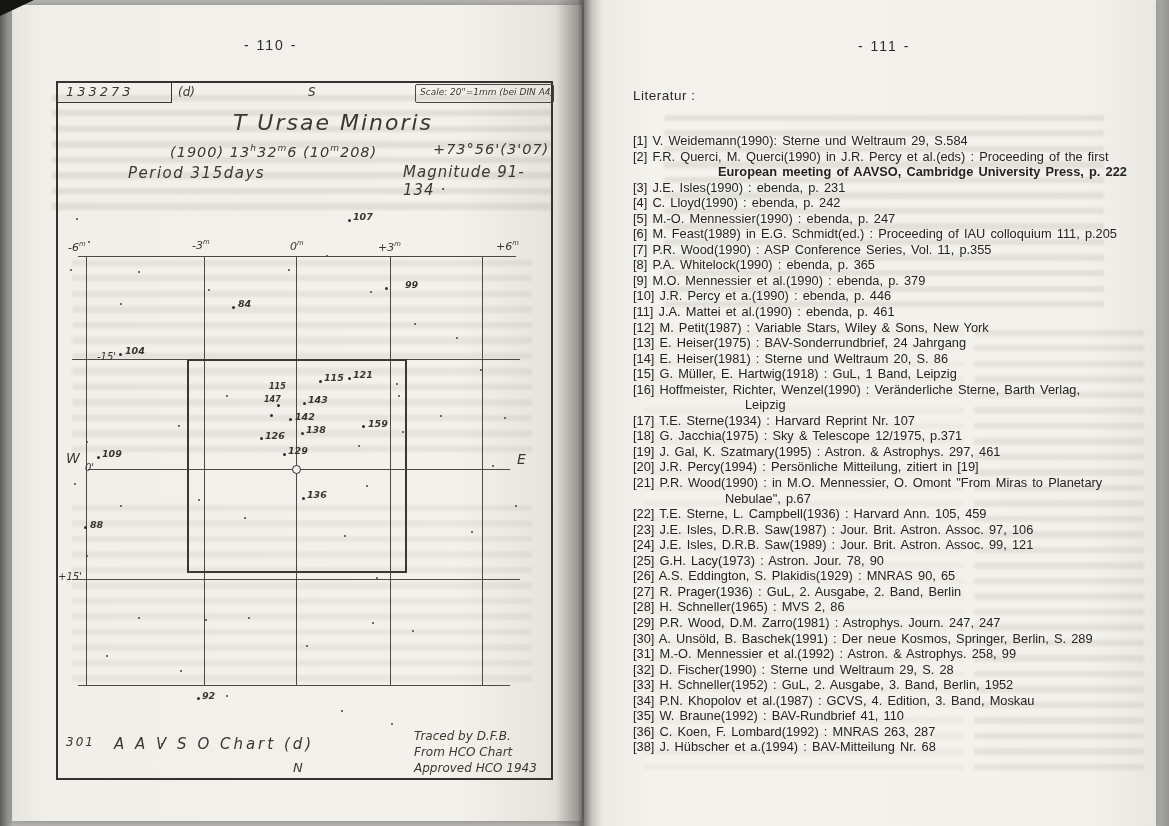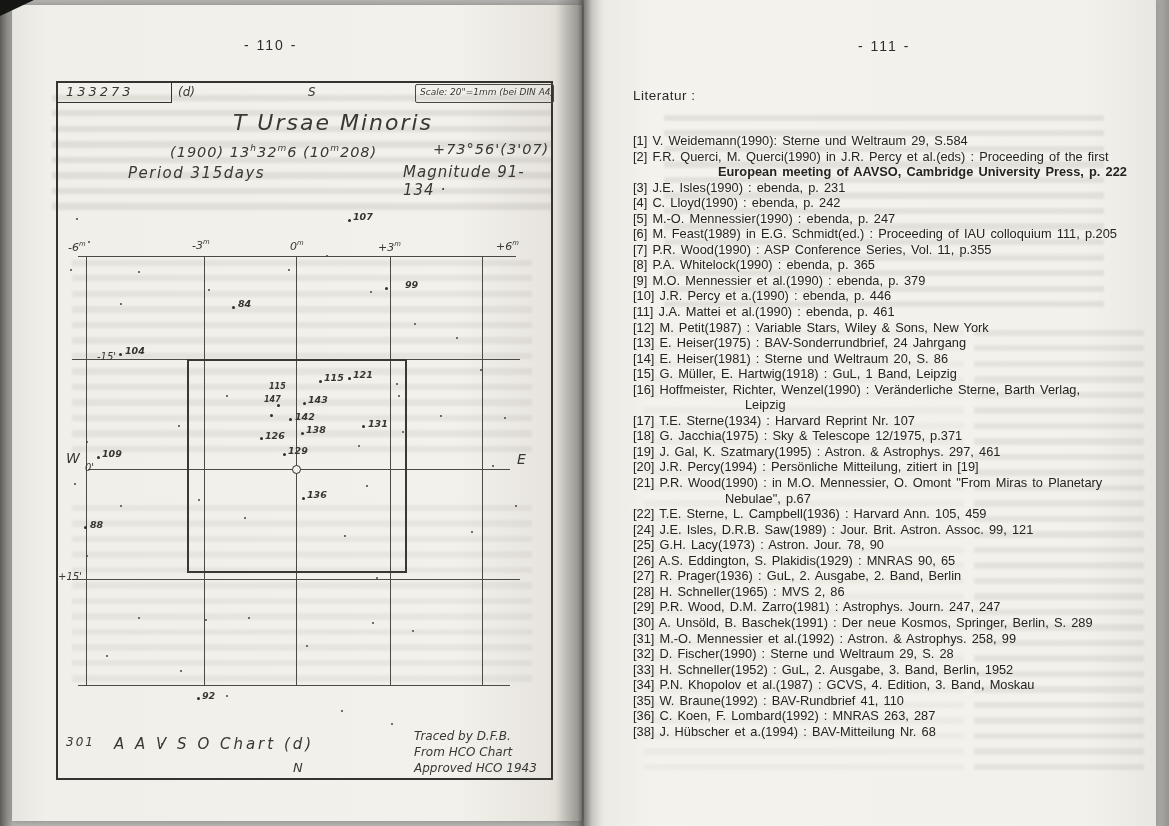--- a/index.html
+++ b/index.html
@@ -129,21 +129,21 @@
           <div class="slabel small" style="left: 211px; top: 299px;">115</div>
           <div class="star" style="left: 212px; top: 331px;"></div>
           <div class="slabel small" style="left: 206px; top: 312px;">147</div>
           <div class="star" style="left: 245px; top: 319px;"></div>
           <div class="slabel" style="left: 250px; top: 311px;">143</div>
           <div class="star" style="left: 231px; top: 335px;"></div>
           <div class="slabel" style="left: 237px; top: 328px;">142</div>
           <div class="star" style="left: 243px; top: 349px;"></div>
           <div class="slabel" style="left: 248px; top: 341px;">138</div>
           <div class="star" style="left: 304px; top: 342px;"></div>
-          <div class="slabel" style="left: 310px; top: 335px;">131</div>
+          <div class="slabel" style="left: 310px; top: 335px;">159</div>
           <div class="star" style="left: 202px; top: 354px;"></div>
           <div class="slabel" style="left: 207px; top: 347px;">126</div>
           <div class="star" style="left: 225px; top: 370px;"></div>
           <div class="slabel" style="left: 230px; top: 362px;">129</div>
           <div class="star" style="left: 39px; top: 373px;"></div>
           <div class="slabel" style="left: 44px; top: 365px;">109</div>
           <div class="star" style="left: 244px; top: 414px;"></div>
           <div class="slabel" style="left: 249px; top: 406px;">136</div>
           <div class="star" style="left: 26px; top: 443px;"></div>
           <div class="slabel" style="left: 32px; top: 436px;">88</div>
@@ -281,20 +281,23 @@
         <div class="ref-line">[20] J.R. Percy(1994) : Persönliche Mitteilung, zitiert in [19]</div>
       </div>
       <div>
         <div class="ref-line">[21] P.R. Wood(1990) : in M.O. Mennessier, O. Omont "From Miras to Planetary</div>
         <div class="ref-cont" style="margin-left: 92px;">Nebulae", p.67</div>
       </div>
       <div>
         <div class="ref-line">[22] T.E. Sterne, L. Campbell(1936) : Harvard Ann. 105, 459</div>
       </div>
       <div>
+        <div class="ref-line">[23] J.E. Isles, D.R.B. Saw(1987) : Jour. Brit. Astron. Assoc. 97, 106</div>
+      </div>
+      <div>
         <div class="ref-line">[24] J.E. Isles, D.R.B. Saw(1989) : Jour. Brit. Astron. Assoc. 99, 121</div>
       </div>
       <div>
         <div class="ref-line">[25] G.H. Lacy(1973) : Astron. Jour. 78, 90</div>
       </div>
       <div>
         <div class="ref-line">[26] A.S. Eddington, S. Plakidis(1929) : MNRAS 90, 65</div>
       </div>
       <div>
         <div class="ref-line">[27] R. Prager(1936) : GuL, 2. Ausgabe, 2. Band, Berlin</div>

